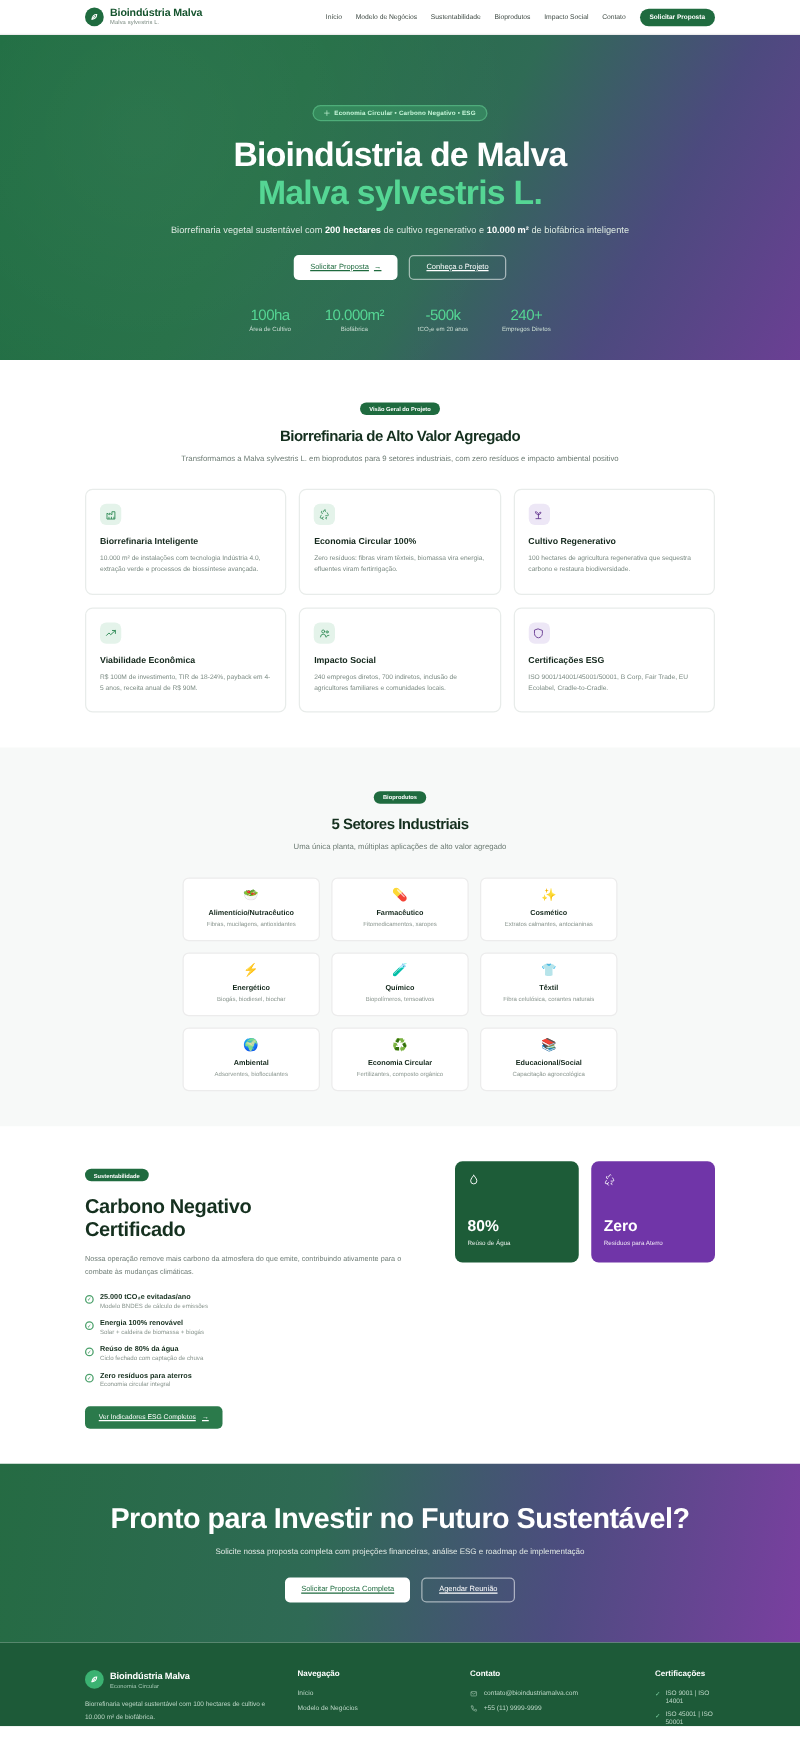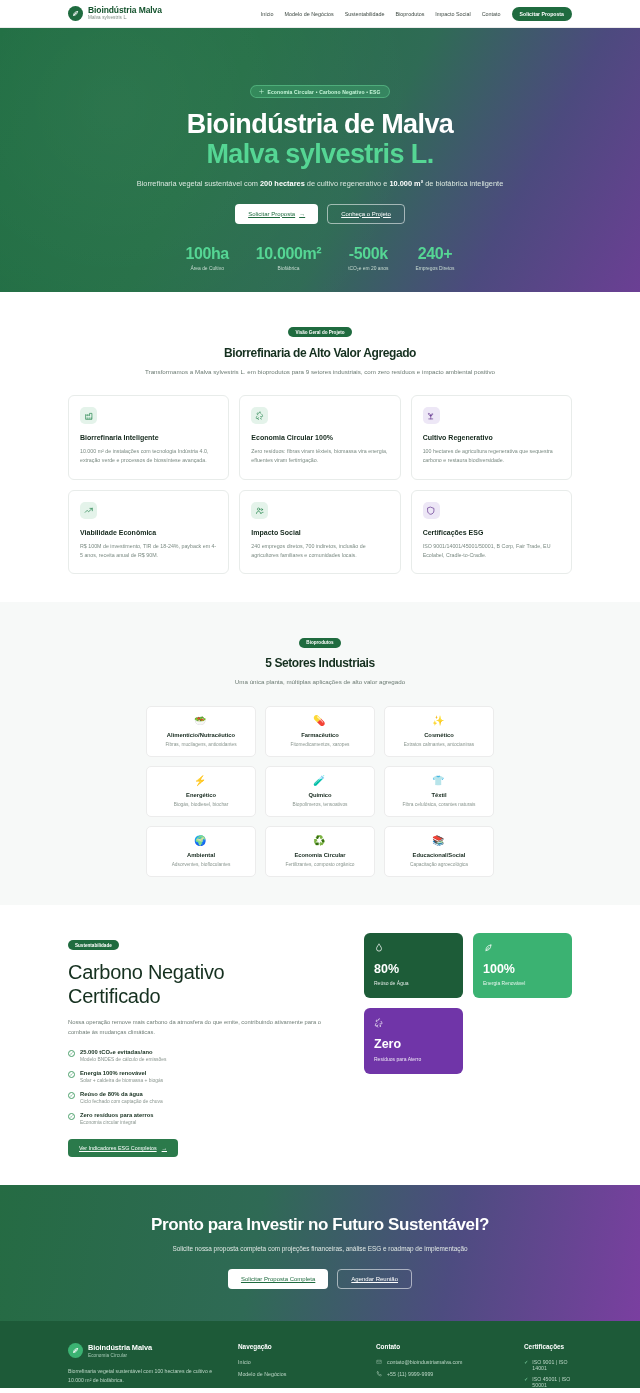--- a/index.html
+++ b/index.html
@@ -74,21 +74,21 @@
     border-radius:4px; font-size:6px; padding:6px 13px; display:inline-flex;
     align-items:center; gap:4px; white-space:nowrap; font-weight:normal;
   }
   .btn-light { background:#fff; color:#1f6b3f; }
   .btn-ghost { border:1px solid rgba(255,255,255,.55); color:#fff; }
   .stats {
     margin-top:22px; display:flex; justify-content:center; gap:27px;
     position:relative; z-index:2;
   }
   .stat { text-align:center; }
-  .stat-v { font-size:16px; font-weight:bold; color:#55d694; letter-spacing:-.4px; line-height:1; }
+  .stat-v { font-size:12px; font-weight:normal; color:#55d694; letter-spacing:-.4px; line-height:1; }
   .stat-l { font-size:4.9px; color:#c9dcd2; margin-top:4px; }
 
   
   .sec { padding:28px 68px; }
   .sec-alt { background:#f7f9f8; }
   .sec-head { text-align:center; }
   .chip {
     display:inline-block; background:#1f6b3f; color:#fff; border-radius:8px;
     padding:2.5px 7px; font-size:4.6px; font-weight:bold;
   }
@@ -116,50 +116,50 @@
     background:#fff; border:1px solid #ececec; border-radius:5px;
     padding:9px 5px 9px; text-align:center;
   }
   .sicon { font-size:10px; line-height:1; }
   .scard h4 { font-size:5.8px; font-weight:bold; color:#14281c; margin-top:6px; }
   .scard p { font-size:4.8px; color:#8a968f; margin-top:4px; }
 
   
   .esg { display:flex; gap:28px; align-items:flex-start; }
   .esg-left { width:268px; flex:0 0 268px; }
-  .esg-left h2 { font-size:20px; font-weight:normal; color:#15301f; margin-top:9px; line-height:1.2; letter-spacing:-.3px; }
+  .esg-left h2 { font-size:16px; font-weight:bold; color:#15301f; margin-top:9px; line-height:1.2; letter-spacing:-.3px; }
   .esg-left .desc { font-size:5.8px; color:#6f7d76; line-height:1.75; margin-top:9px; }
   .chk-list { margin-top:12px; display:flex; flex-direction:column; gap:8px; }
   .chk { display:flex; gap:5px; align-items:flex-start; }
   .chk-i {
     width:7px; height:7px; border-radius:50%; border:1px solid #4aa06a; color:#3f9160;
     display:flex; align-items:center; justify-content:center; font-size:4.4px; flex:0 0 auto; margin-top:1px;
   }
   .chk-t { font-size:5.8px; font-weight:bold; color:#16301f; }
   .chk-s { font-size:4.9px; color:#8a968f; margin-top:2px; }
   .btn-green {
     margin-top:14px; display:inline-flex; align-items:center; gap:5px;
     background:#2b7a4b; color:#fff; border-radius:4px; padding:6px 11px; font-size:5.4px;
   }
   .esg-right { flex:1; display:grid; grid-template-columns:1fr 1fr; gap:10px; }
   .mcard { border-radius:6px; padding:10px 10px 12px; color:#fff; min-height:57px; }
   .mcard svg { width:10px; height:10px; display:block; }
-  .mcard .v { font-size:12.5px; font-weight:bold; margin-top:10px; line-height:1; }
+  .mcard .v { font-size:12.5px; font-weight:bold; margin-top:26px; line-height:1; }
   .mcard .l { font-size:5px; margin-top:5px; opacity:.88; }
   .m-dark { background:#1d5c38; }
   .m-mid  { background:#3bb272; }
   .m-purp { background:#7035a8; }
   .m-dk2  { background:#1d5c38; }
 
   
   .cta-band {
     background:linear-gradient(100deg,#256b43 0%,#2f6a55 40%,#4d4c80 70%,#7a3fa0 100%);
     color:#fff; text-align:center; padding:30px 60px 32px;
   }
-  .cta-band h2 { font-size:17px; font-weight:bold; letter-spacing:-.4px; }
+  .cta-band h2 { font-size:23px; font-weight:bold; letter-spacing:-.4px; }
   .cta-band p { font-size:6.4px; color:#e0e8e4; line-height:1.7; margin-top:9px; }
   .cta-btns { margin-top:14px; display:flex; gap:9px; justify-content:center; }
 
   
   .footer { background:#1d5a38; color:#fff; padding:22px 68px 0; }
   .fcols { display:flex; gap:18px; }
   .fcol-1 { width:152px; flex:0 0 152px; }
   .fbrand { display:flex; align-items:center; gap:5px; }
   .fbrand .brand-mark { background:#3bb272; }
   .fbrand .brand-name { color:#fff; font-size:7.4px; }
@@ -432,28 +432,20 @@
       </div>
 
       <div class="esg-right">
         <div class="mcard m-dark">
           <svg viewBox="0 0 24 24" fill="none" stroke="#ffffff" stroke-width="1.8" stroke-linecap="round" stroke-linejoin="round">
             <path d="M12 3s6 6.5 6 10.5A6 6 0 0 1 6 13.5C6 9.5 12 3 12 3z"></path>
           </svg>
           <div class="v">80%</div>
           <div class="l">Reúso de Água</div>
         </div>
-        <div class="mcard m-mid">
-          <svg viewBox="0 0 24 24" fill="none" stroke="#ffffff" stroke-width="1.8" stroke-linecap="round" stroke-linejoin="round">
-            <path d="M19 5c0 8-5 13-12 13 0-8 5-13 12-13z"></path>
-              <path d="M7 18l7-7"></path>
-          </svg>
-          <div class="v">100%</div>
-          <div class="l">Energia Renovável</div>
-        </div>
         <div class="mcard m-purp">
           <svg viewBox="0 0 24 24" fill="none" stroke="#ffffff" stroke-width="1.6" stroke-linecap="round" stroke-linejoin="round">
             <path d="M7 19H4.8a1.8 1.8 0 0 1-1.5-2.7L5 13"></path>
               <path d="M9 22l-2.5-3L9.5 17"></path>
             <path d="M14 2.6a1.8 1.8 0 0 0-3 .2L9 6.5"></path>
               <path d="M17 8l2 3.4a1.8 1.8 0 0 1-1.5 2.7H14"></path>
             <path d="M16 17.5l-2.5 1.5 2.5 1.5"></path>
               <path d="M7.5 9.5L5 8l1-3"></path>
           </svg>
           <div class="v">Zero</div>

